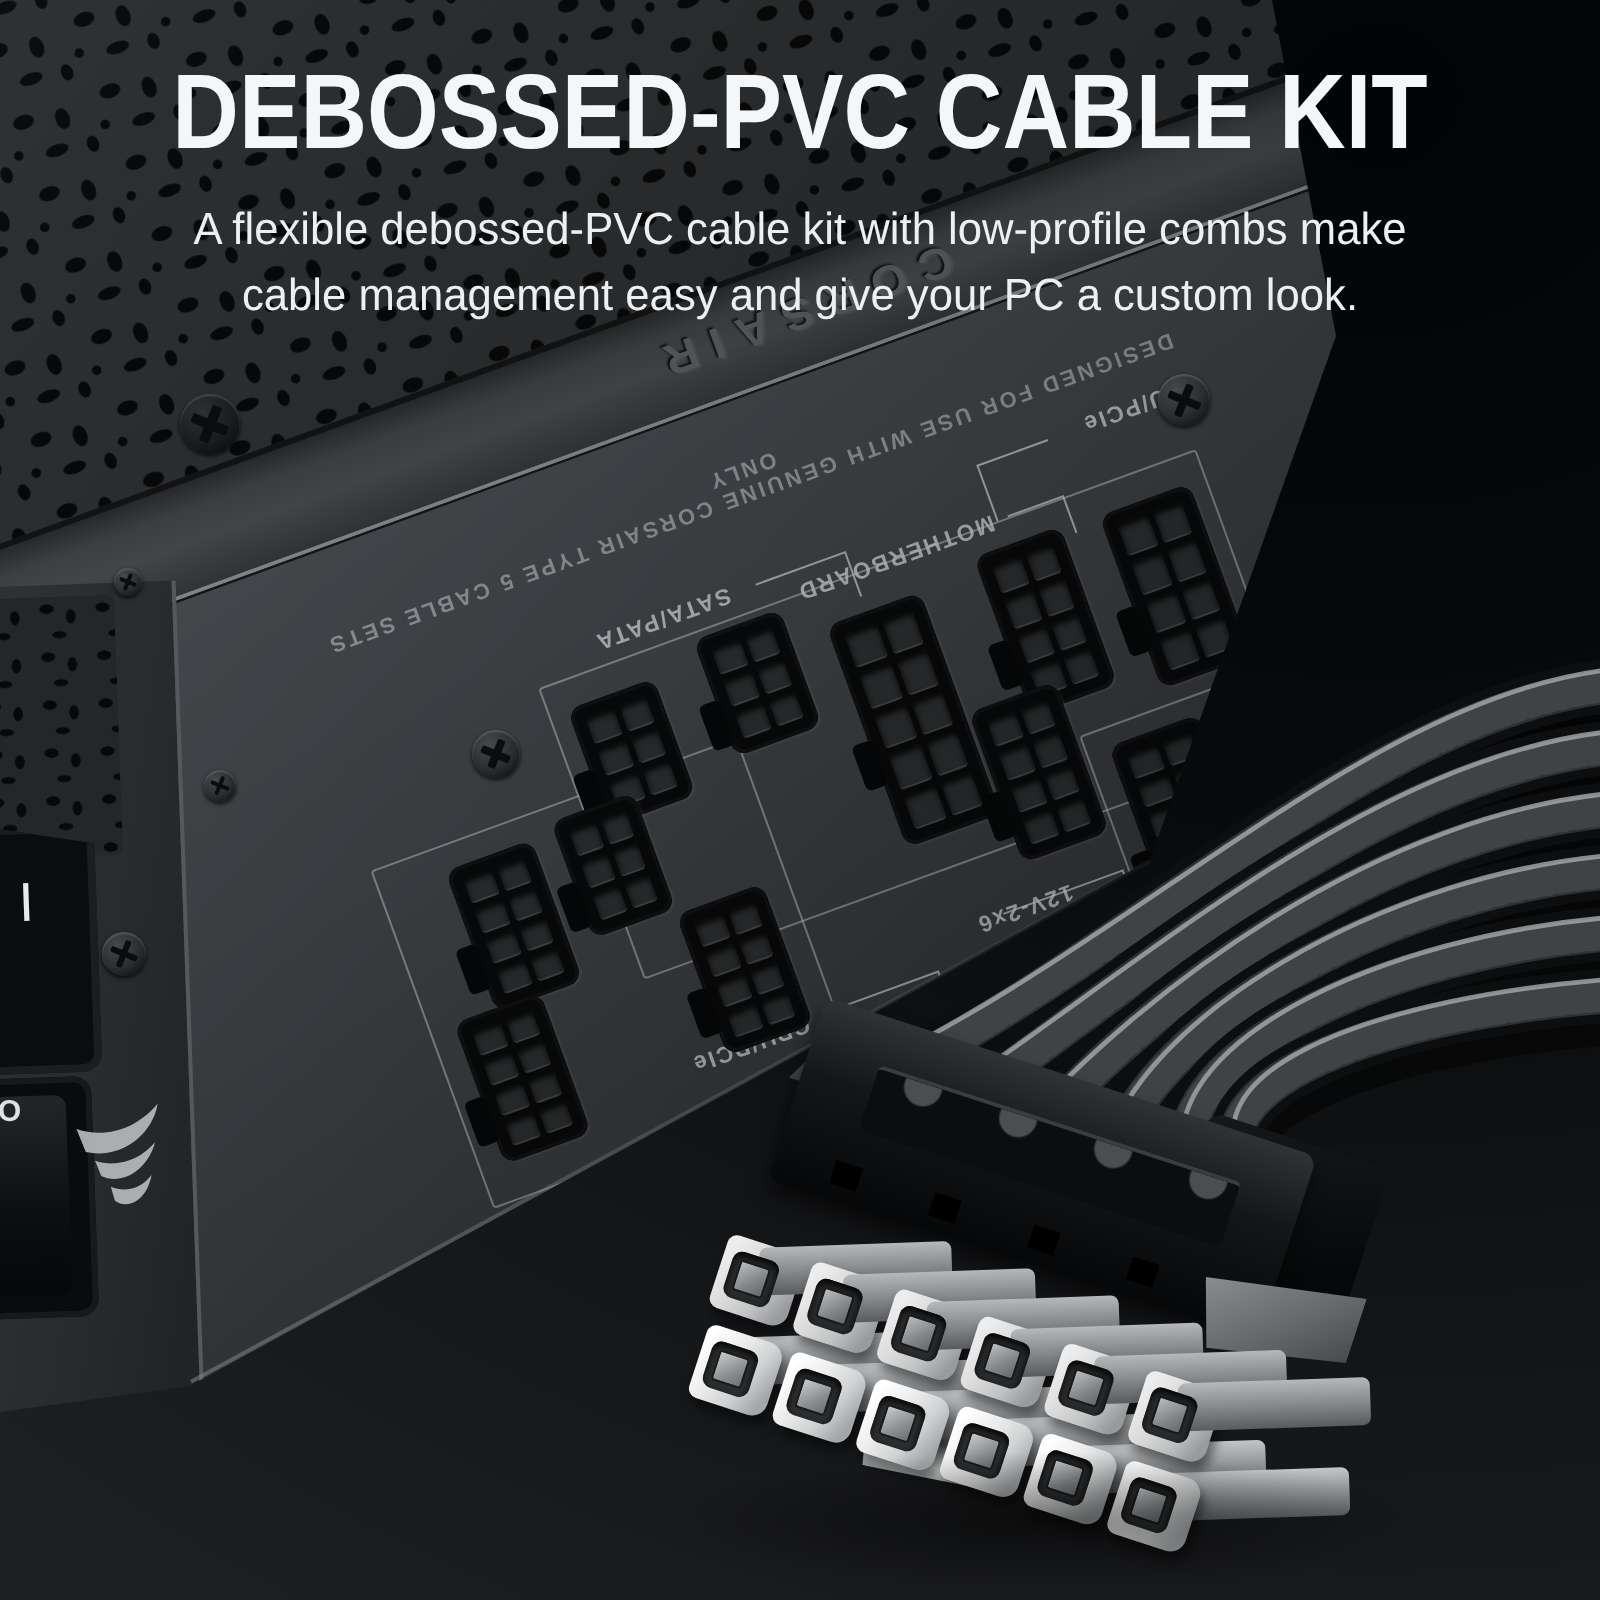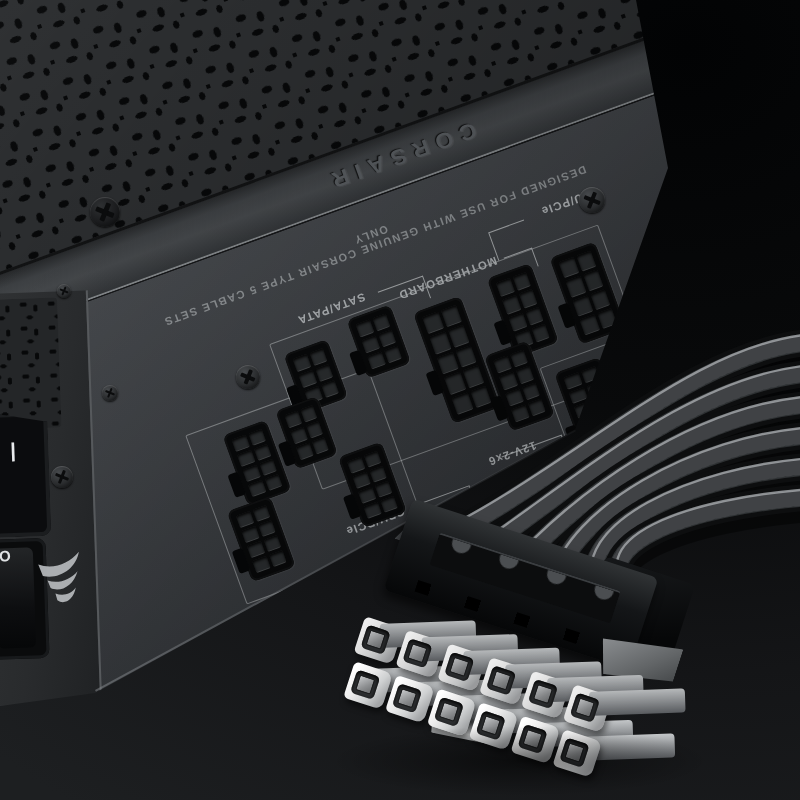--- a/index.html
+++ b/index.html
@@ -440,13 +440,20 @@
         <div class="pin">
           <div class="tail"></div>
           <div class="bore">
             <div class="term"></div>
           </div>
         </div>
       </div>
     </div>
   <div class="connshadow"></div>
 
+  <div class="header">
+    <div class="title">DEBOSSED-PVC CABLE KIT</div>
+    <div class="subtitle">
+      <div>A flexible debossed-PVC cable kit with low-profile combs make</div>
+      <div>cable management easy and give your PC a custom look.</div>
+    </div>
+  </div>
 </div>
 
 </body></html>

